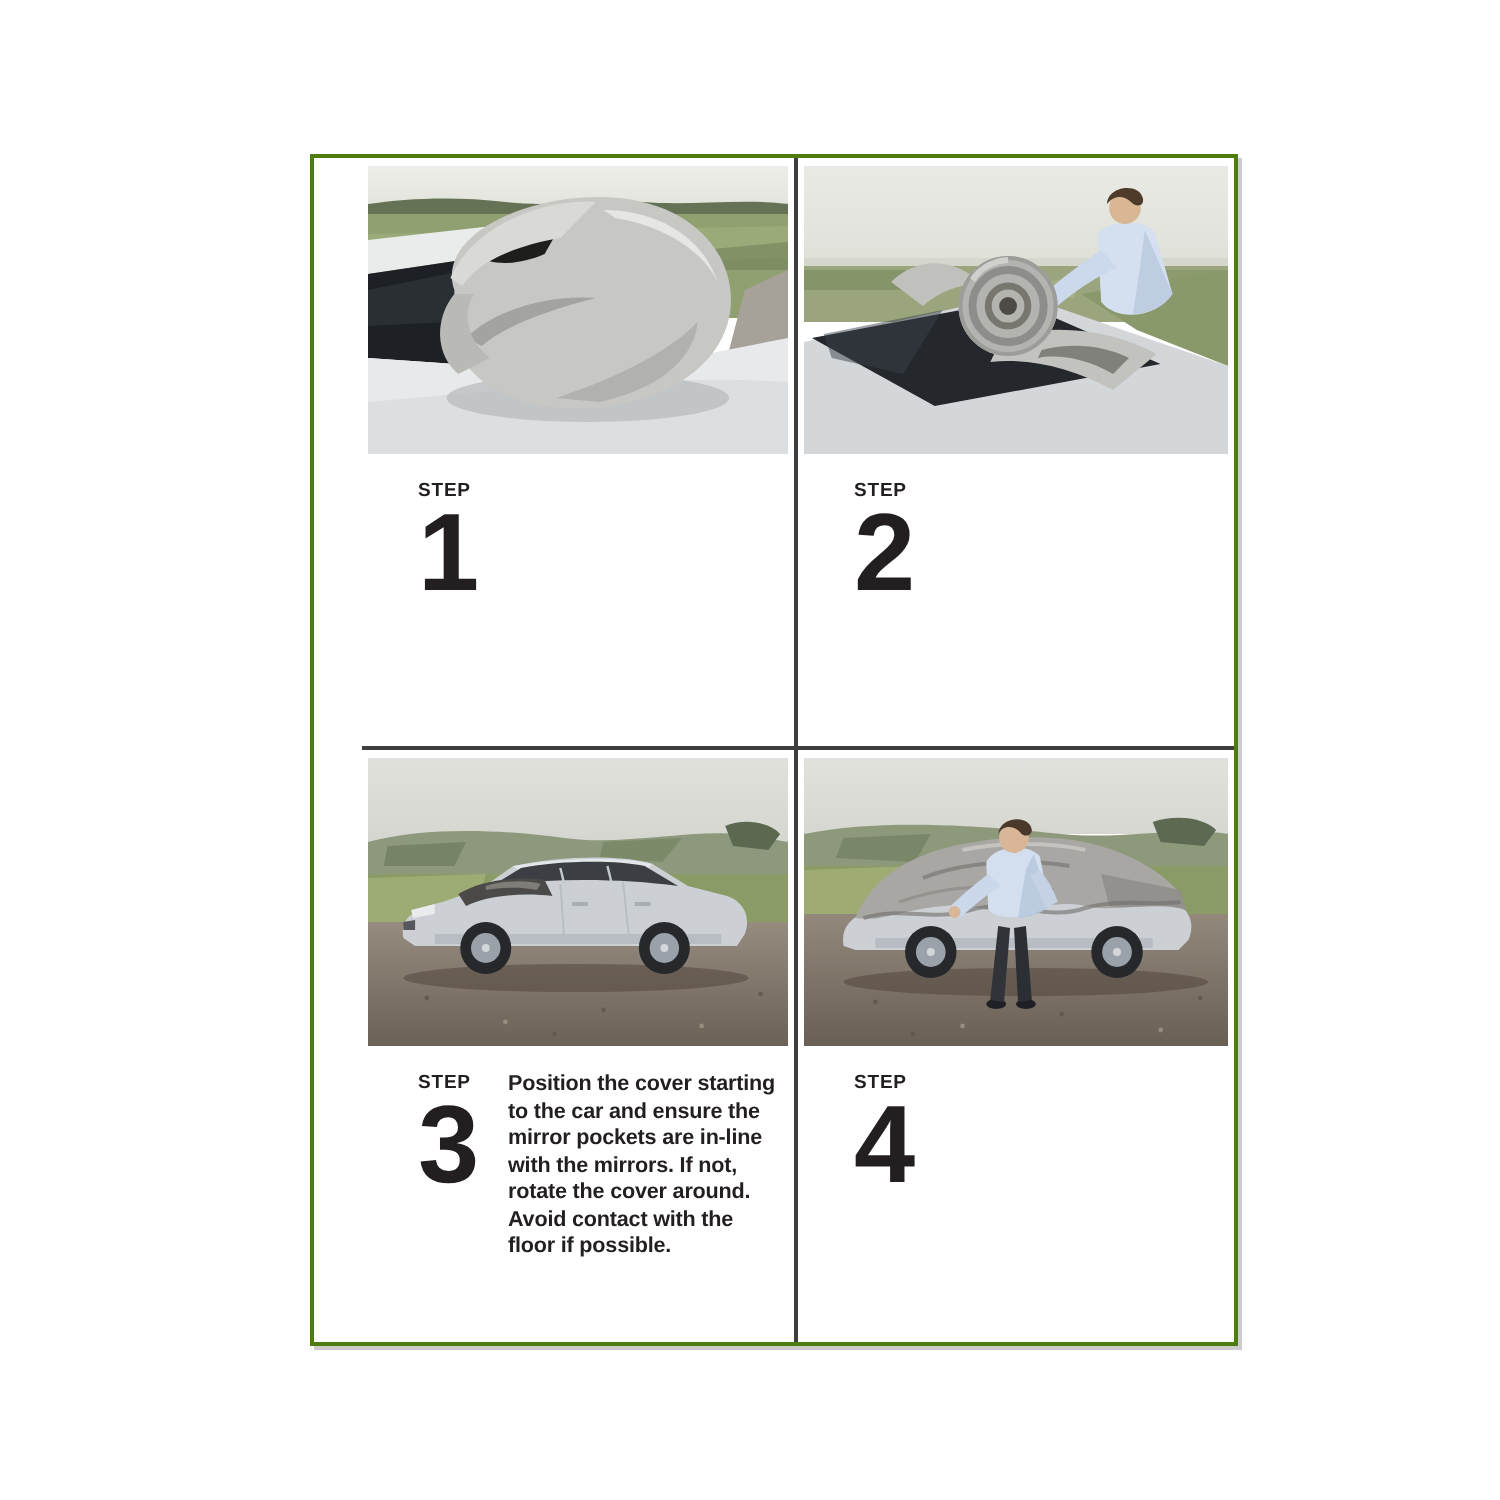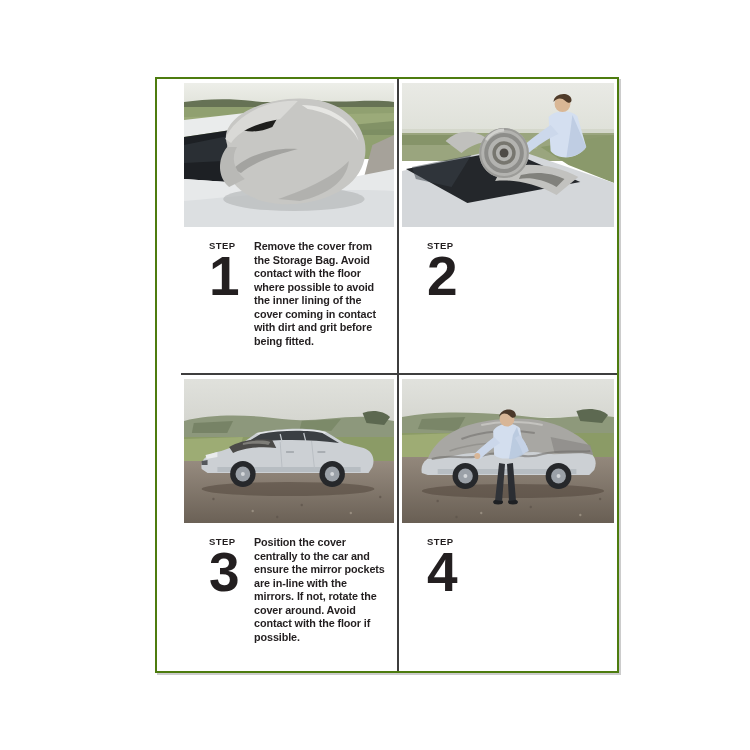--- a/index.html
+++ b/index.html
@@ -102,21 +102,20 @@
         <path d="M96,116 C120,108 150,96 168,78 C166,98 146,112 118,118 Z" fill="#a8a8a5" opacity="0.7"></path>
         <path d="M120,22 C150,22 172,38 178,58 C172,44 152,30 126,26 Z" fill="#e6e6e3"></path>
         <path d="M44,64 C34,76 34,94 46,104 L62,96 C50,86 48,74 54,64 Z" fill="#b9b9b6"></path>
       </svg>
     </div>
     <div class="caption">
       <div class="step-col">
         <div class="step-label">STEP</div>
         <div class="step-number">1</div>
       </div>
-      <p class="step-text">Remove the cover from the Storage Bag. Avoid contact with the floor where possible to avoid the inner lining of the cover coming in contact with dirt and grit before being fitted.</p>
     </div>
   </section>
 
   <section class="panel b-b">
     <div class="photo">
       <svg viewBox="0 0 214 144" preserveAspectRatio="none">
         <defs>
           <linearGradient id="sky2" x1="0" y1="0" x2="0" y2="1">
             <stop offset="0" stop-color="#e9eae5"></stop>
               <stop offset="1" stop-color="#dee0d8"></stop>
@@ -205,21 +204,21 @@
         <circle cx="151" cy="95" r="13" fill="#26282b"></circle>
           <circle cx="151" cy="95" r="7.5" fill="#9ba1a8"></circle>
           <circle cx="151" cy="95" r="2" fill="#d4d7da"></circle>
       </svg>
     </div>
     <div class="caption">
       <div class="step-col">
         <div class="step-label">STEP</div>
         <div class="step-number">3</div>
       </div>
-      <p class="step-text">Position the cover centrally to the car and ensure the mirror pockets are in-line with the mirrors. If not, rotate the cover around. Avoid contact with the floor if possible.</p>
+      <p class="step-text">Position the cover starting to the car and ensure the mirror pockets are in-line with the mirrors. If not, rotate the cover around. Avoid contact with the floor if possible.</p>
     </div>
   </section>
 
   <section class="panel">
     <div class="photo">
       <svg viewBox="0 0 214 144" preserveAspectRatio="none">
         <defs>
           <linearGradient id="sky4" x1="0" y1="0" x2="0" y2="1">
             <stop offset="0" stop-color="#e1e2dd"></stop>
               <stop offset="1" stop-color="#d6d7d1"></stop>

